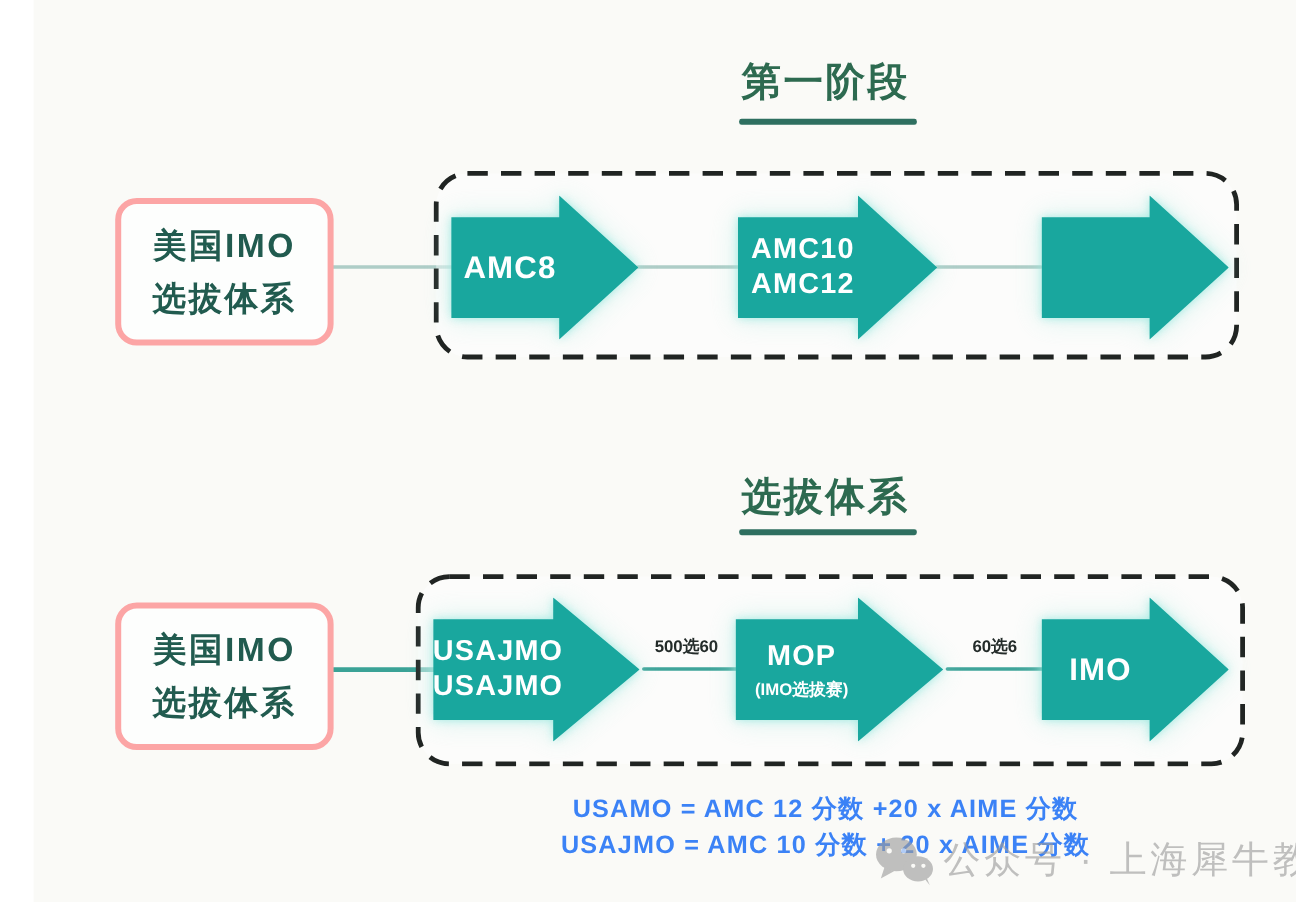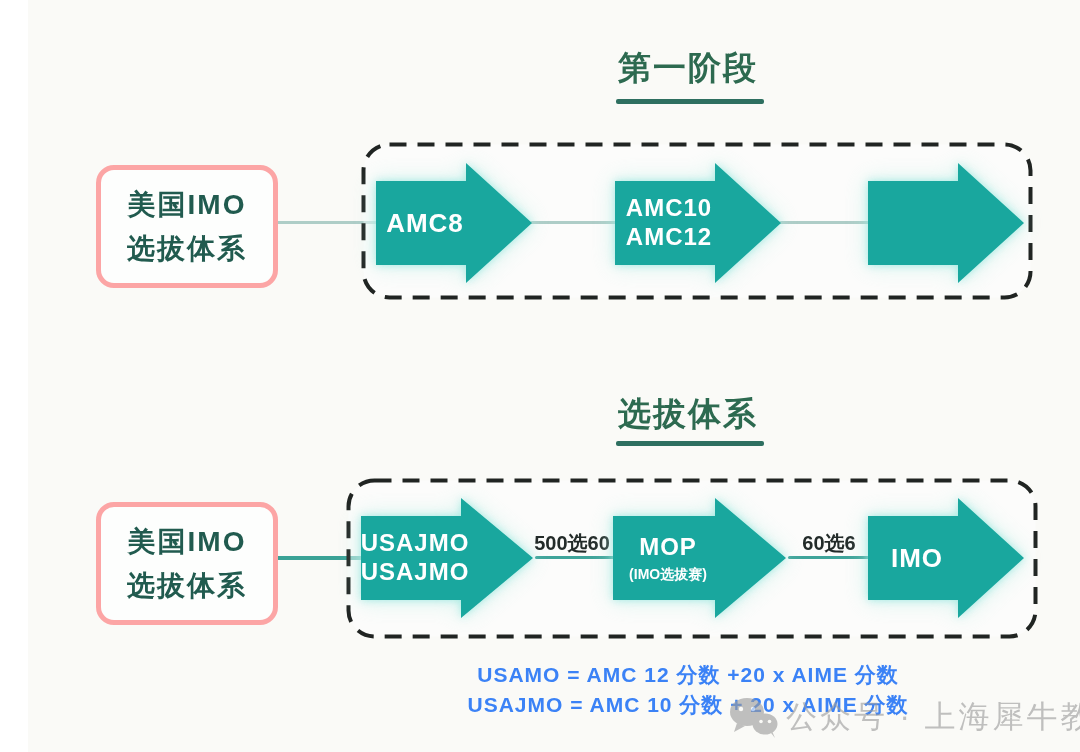--- a/index.html
+++ b/index.html
@@ -54,21 +54,21 @@
     color:#ffffff;font-weight:700;letter-spacing:1px;
     text-align:center;
   }
   .arrow-label.single{font-size:26px;}
   .arrow-label.two{font-size:24px;line-height:1.2;}
   .mop-sub{font-size:14px;letter-spacing:0;margin-top:4px;}
   
   .selection-label{
     position:absolute;
     text-align:center;
-    font-size:20px;font-weight:700;color:#232b29;
+    font-size:14px;font-weight:700;color:#232b29;
   }
   
   .note{
     position:absolute;left:290px;width:740px;
     text-align:center;
     font-size:22px;font-weight:700;color:#1b685a;letter-spacing:1px;
   }
   .formulas{
     position:absolute;left:300px;top:660px;width:720px;
     text-align:center;

